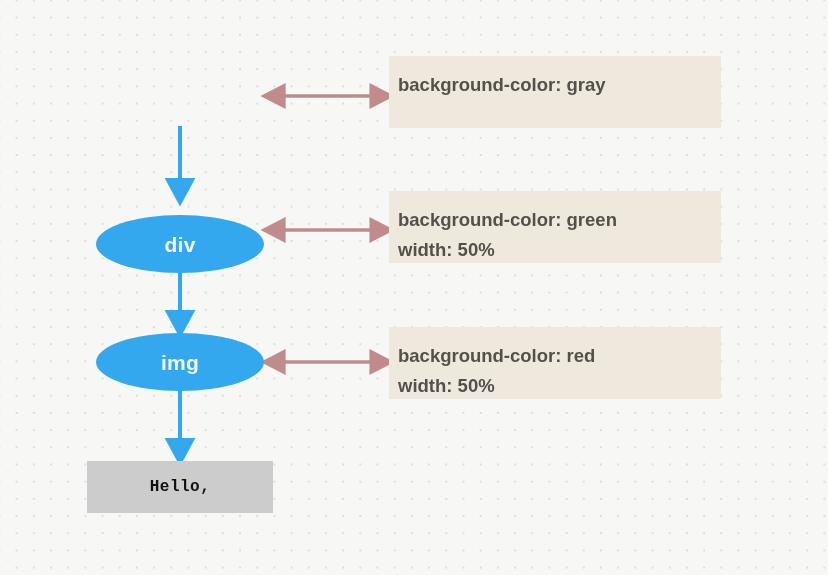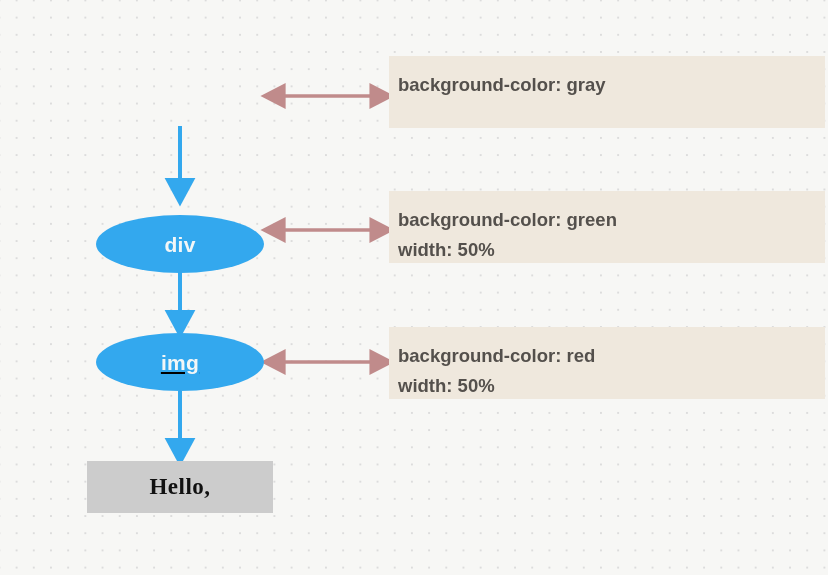--- a/index.html
+++ b/index.html
@@ -49,47 +49,47 @@
     color: #f2f6f7;
     font-family: "Liberation Sans", sans-serif;
     font-weight: bold;
     font-size: 21px;
     letter-spacing: 0.3px;
     line-height: 1;
   }
 
   #node-body { left: 96px; top: 68px; }
   #node-div  { left: 96px; top: 215px; }
-  #node-img  { left: 96px; top: 333px; text-decoration: underline; }
+  #node-img  { left: 96px; top: 333px; }
 
   
   #text-node {
     position: absolute;
     left: 87px;
     top: 461px;
     width: 186px;
     height: 52px;
     background: #cccccc;
     display: flex;
     align-items: center;
     justify-content: center;
   }
   #text-node .text-node-label {
-    font-family: Liberation Serif, serif;
+    font-family: Liberation Mono, monospace;
     font-weight: bold;
-    font-size: 23px;
+    font-size: 16px;
     color: #111111;
     letter-spacing: 0.5px;
   }
 
   
   .annotation {
     position: absolute;
     left: 389px;
-    width: 436px;
+    width: 332px;
     background: #efe8dd;
     box-sizing: border-box;
     padding: 14px 0 14px 9px;
   }
   .annotation .ann-line {
     display: block;
     font-family: "Liberation Sans", sans-serif;
     font-weight: bold;
     font-size: 18.5px;
     line-height: 30px;

